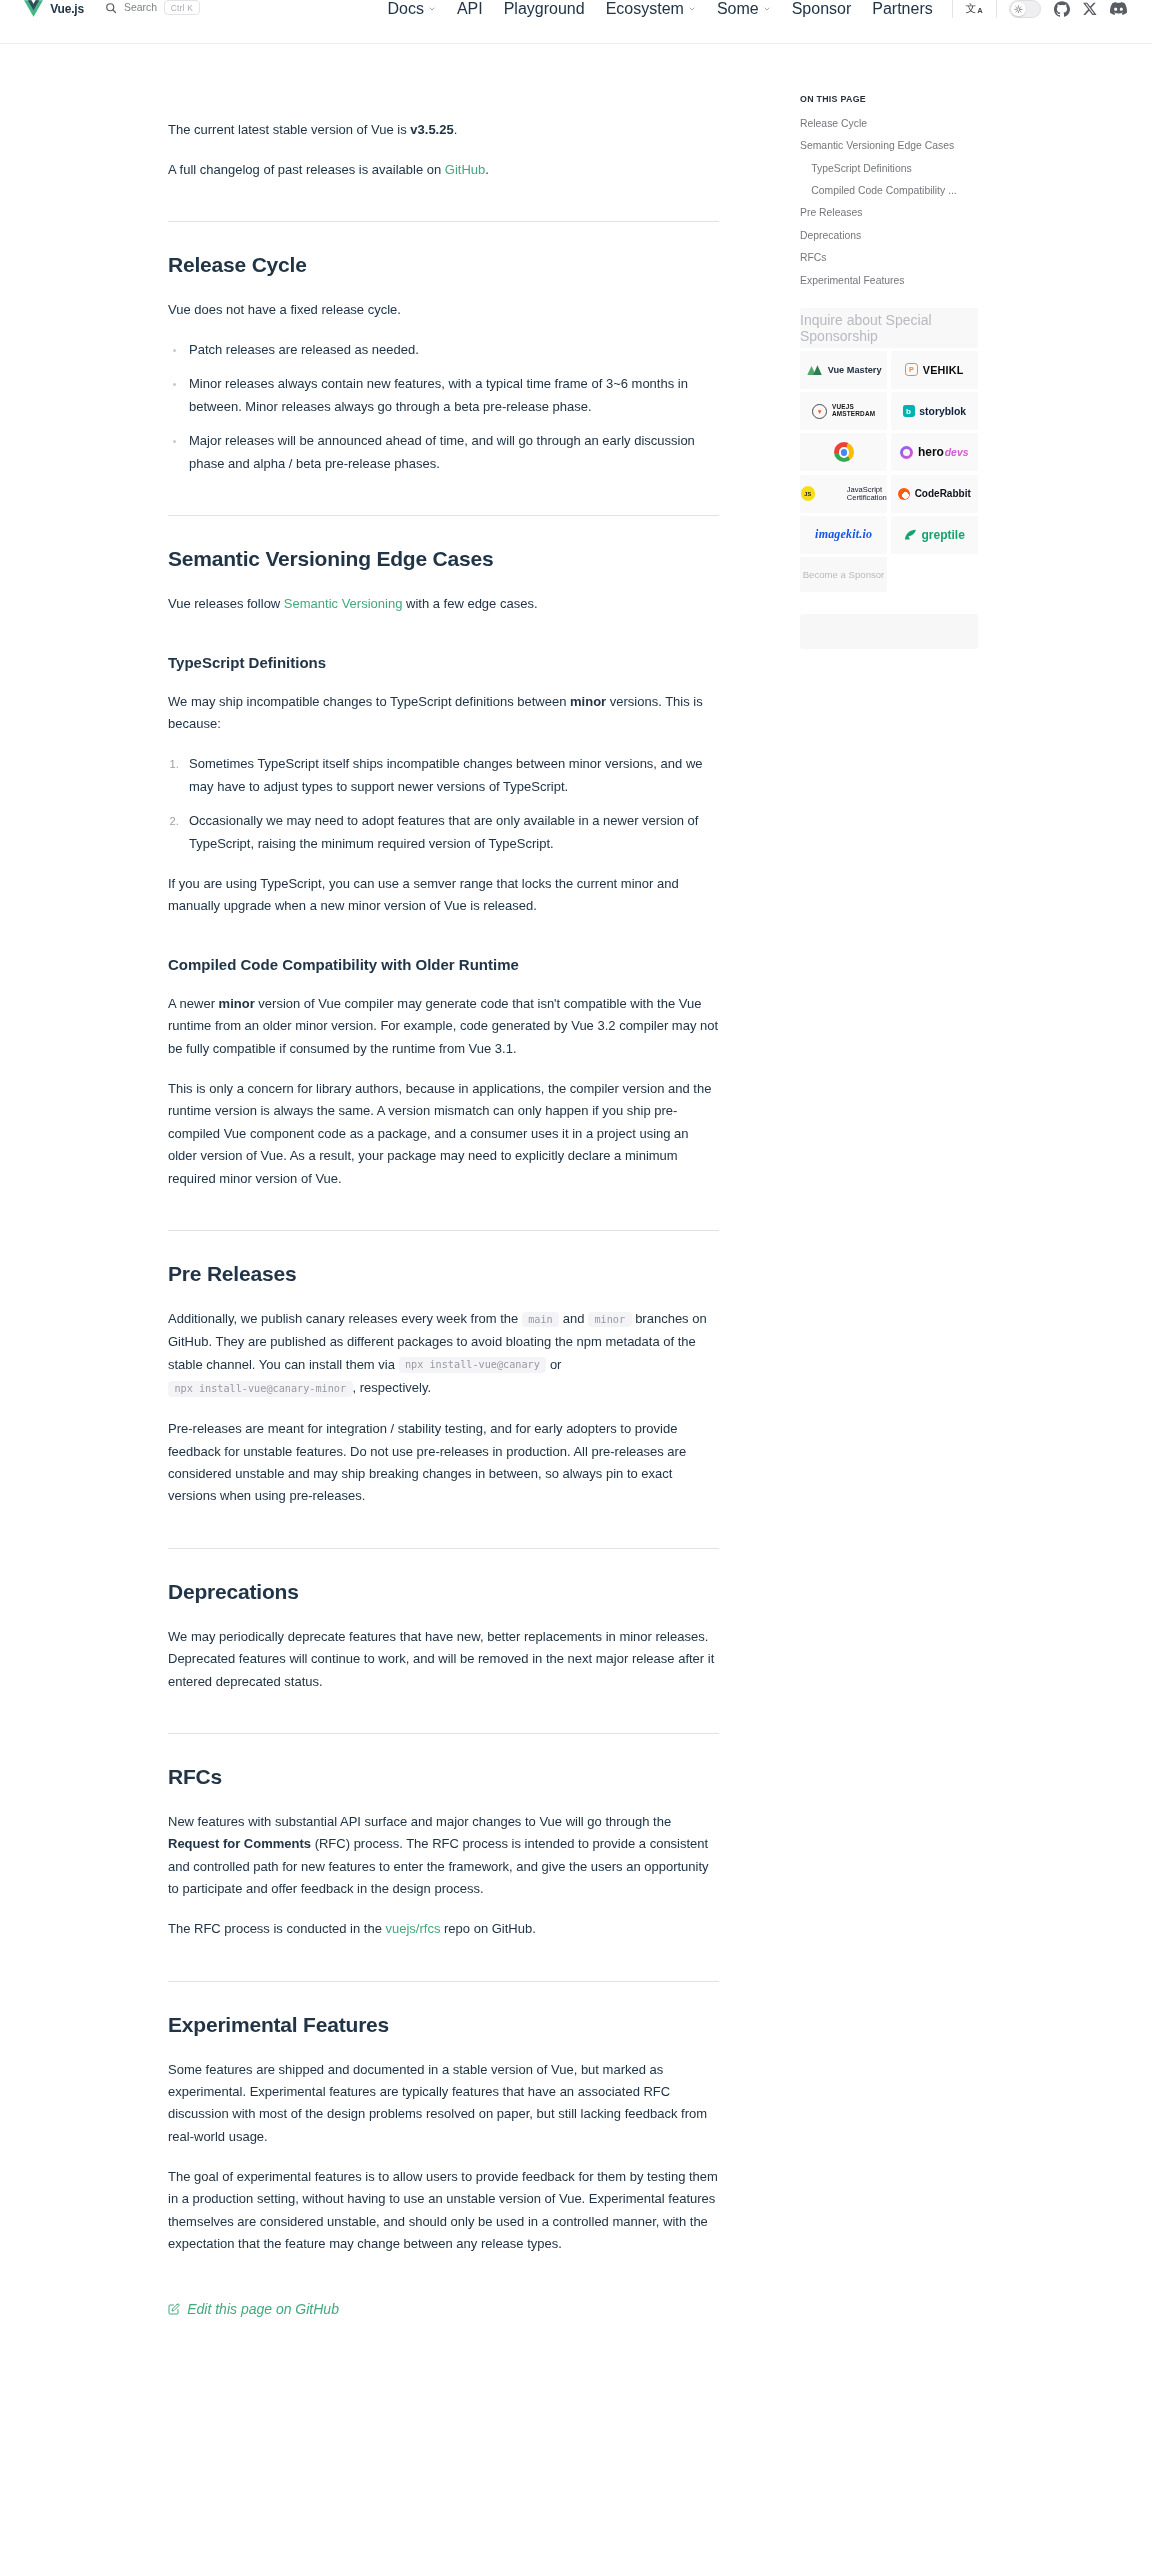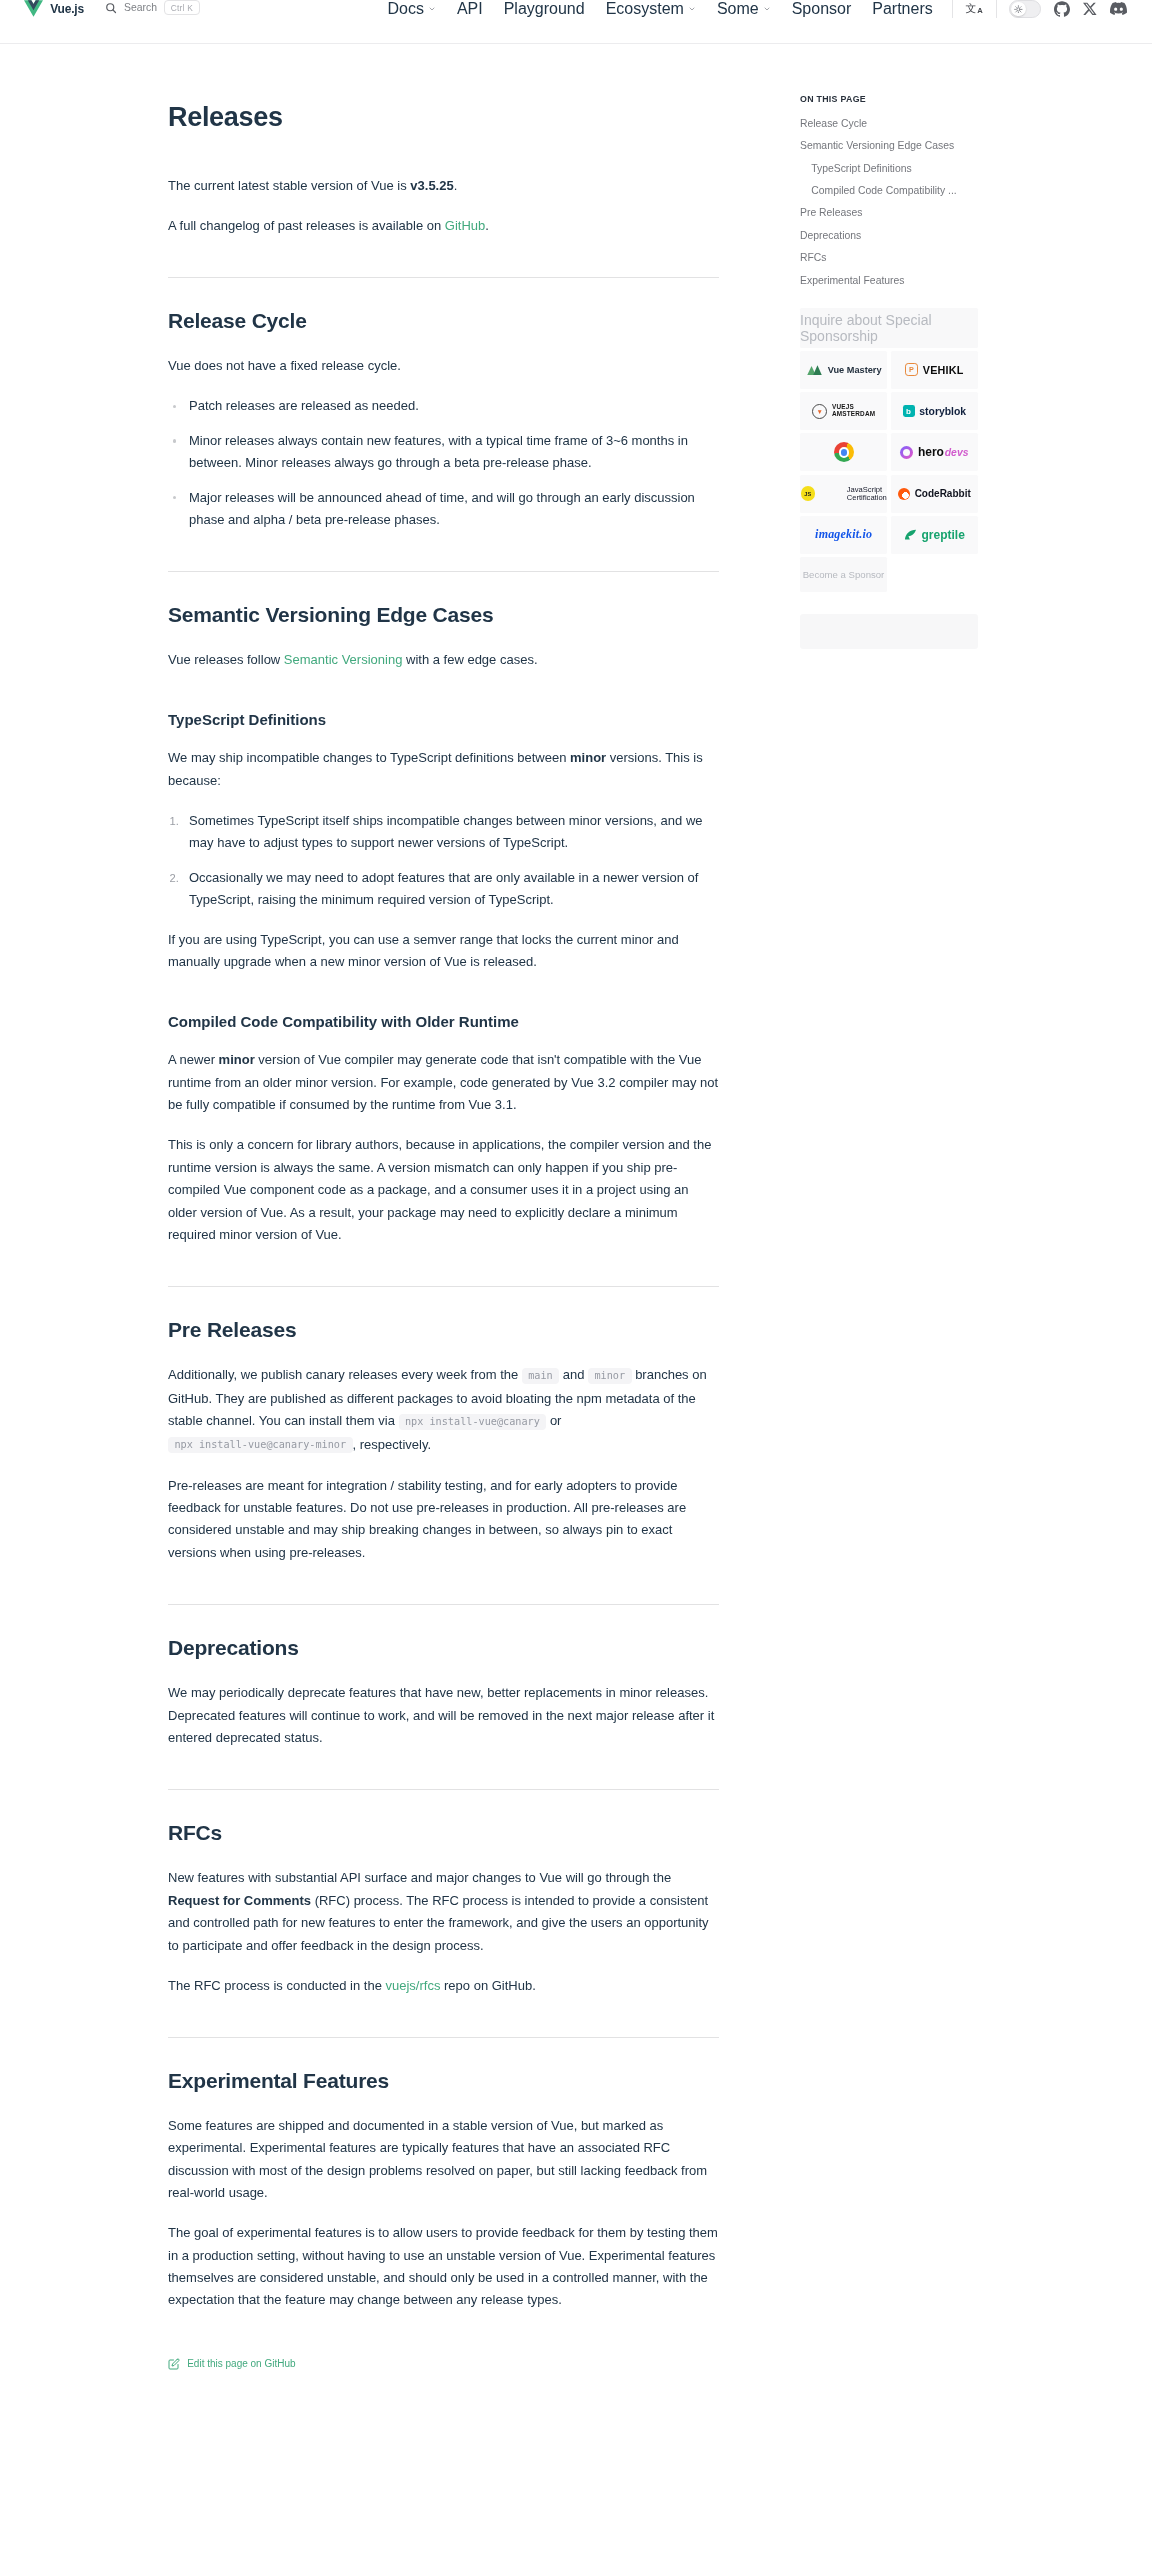--- a/index.html
+++ b/index.html
@@ -96,21 +96,21 @@
     position:absolute; left:1.6px; top:0;
     color:#9b9ea5; font-size:11.2px; line-height:22.4px;
   }
   code.inline {
     font-family:"DejaVu Sans Mono","Liberation Mono",monospace;
     font-size:10.2px; color:#969aa3;
     background:#f4f4f6; border-radius:4px;
     padding:2.4px 6.4px; white-space:nowrap;
   }
   .edit-row { margin-top:46px; display:flex; align-items:center; gap:7.2px; }
-  .edit-link { font-size:10px; font-weight:500; color:#42a97e; display:flex; align-items:center; gap:7.2px; }
+  .edit-link { font-size:14px; font-weight:500; color:#42a97e; display:flex; align-items:center; gap:7.2px;font-style:italic; }
 
   
   .aside { position:absolute; left:800px; top:94px; width:178px; }
   .otp-title { font-size:8.8px; font-weight:700; letter-spacing:0.3px; color:#28303b; margin-bottom:8.8px; }
   .toc a { display:block; font-size:10.4px; font-weight:500; color:#74767c; padding:5.2px 0; line-height:12px; }
   .toc a.lvl1 { padding-left:11.2px; }
   .sponsors { margin-top:16px; }
   .sp-special {
     height:40px; background:#f8f8f9; border-radius:1.6px;
     display:flex; align-items:center; justify-content:center;
@@ -285,21 +285,20 @@
       <span style="display:flex;">
         <svg width="17" height="17" viewBox="0 0 24 24" fill="#595c62">
             <path d="M20.317 4.37a19.79 19.79 0 00-4.885-1.515.074.074 0 00-.079.037c-.21.375-.444.865-.608 1.25a18.27 18.27 0 00-5.487 0 12.64 12.64 0 00-.617-1.25.077.077 0 00-.079-.037A19.736 19.736 0 003.677 4.37a.07.07 0 00-.032.027C.533 9.046-.32 13.58.099 18.058a.082.082 0 00.031.056 19.9 19.9 0 005.993 3.03.078.078 0 00.084-.028c.462-.63.873-1.295 1.226-1.994a.076.076 0 00-.041-.106 13.1 13.1 0 01-1.872-.892.077.077 0 01-.008-.128c.126-.094.252-.192.372-.291a.074.074 0 01.077-.01c3.928 1.793 8.18 1.793 12.062 0a.074.074 0 01.078.009c.12.099.246.198.373.292a.077.077 0 01-.006.127 12.3 12.3 0 01-1.873.892.077.077 0 00-.041.107c.36.698.772 1.362 1.225 1.993a.076.076 0 00.084.028 19.84 19.84 0 006.002-3.03.077.077 0 00.032-.054c.5-5.177-.838-9.674-3.549-13.66a.06.06 0 00-.031-.03zM8.02 15.33c-1.183 0-2.157-1.085-2.157-2.419 0-1.333.956-2.419 2.157-2.419 1.21 0 2.176 1.096 2.157 2.42 0 1.333-.956 2.418-2.157 2.418zm7.975 0c-1.183 0-2.157-1.085-2.157-2.419 0-1.333.955-2.419 2.157-2.419 1.21 0 2.176 1.096 2.157 2.42 0 1.333-.946 2.418-2.157 2.418z"></path>
           </svg>
       </span>
     </a>
   </div>
 </header>
 
 <main class="doc">
-  <h1>Releases</h1>
 
   <p><span>The current latest stable version of Vue is </span><strong>v3.5.25</strong><span>.</span></p>
   <p><span>A full changelog of past releases is available on </span><a class="link">GitHub</a><span>.</span></p>
 
   <section class="section">
     <h2>Release Cycle</h2>
     <p>Vue does not have a fixed release cycle.</p>
     <ul class="bullets">
       <li>Patch releases are released as needed.</li>
       <li>Minor releases always contain new features, with a typical time frame of 3~6 months in between. Minor releases always go through a beta pre-release phase.</li>

